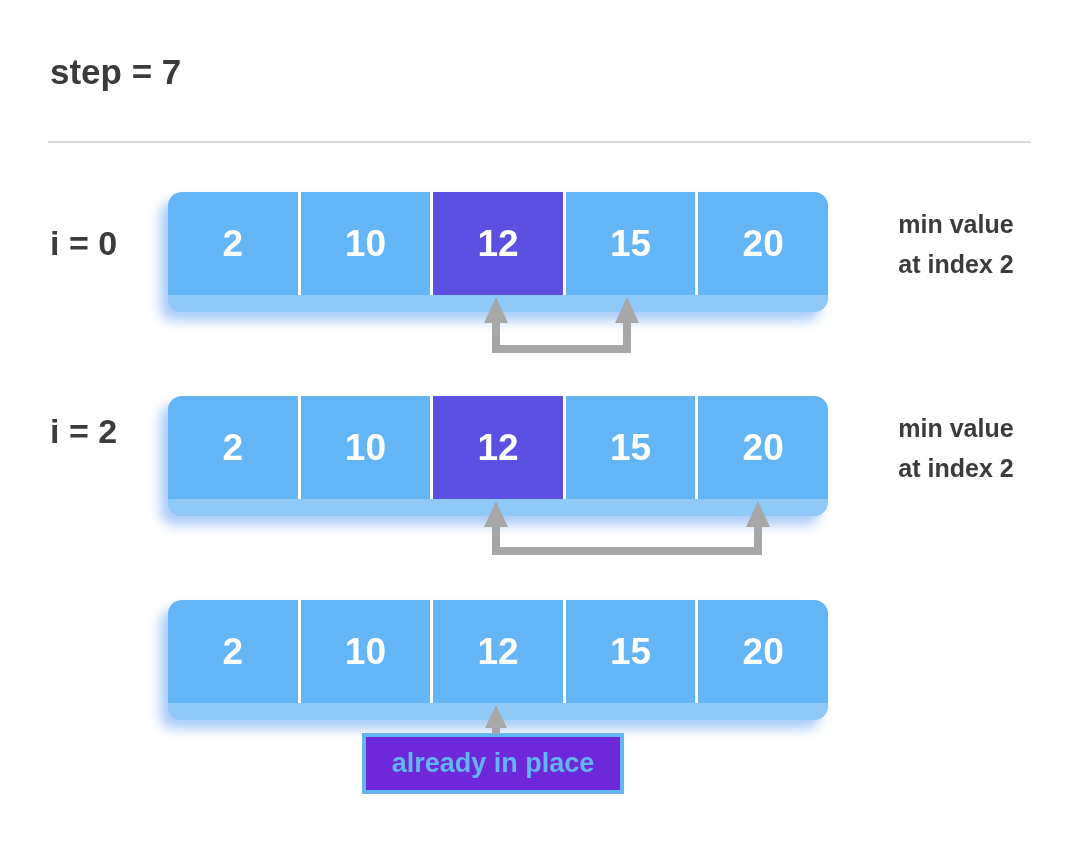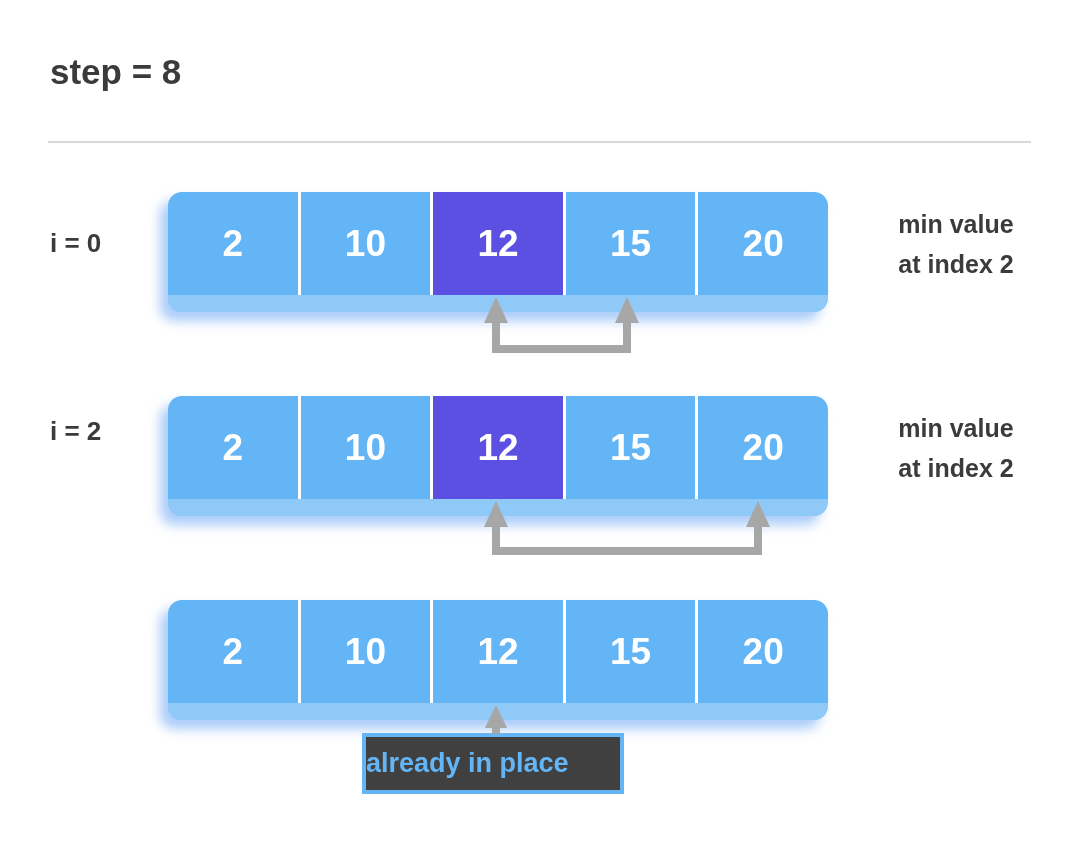--- a/index.html
+++ b/index.html
@@ -60,21 +60,21 @@
     color: var(--cell-text);
   }
   .cell:not(:last-child) { border-right: 3px solid #ffffff; }
   .cell.highlight { background: var(--highlight-purple); }
 
   .row-label {
     position: absolute;
     left: 50px;
     width: 120px; height: 103px;
     display: flex; align-items: center;
-    font-size: 26px; font-weight: 700;
+    font-size: 34px; font-weight: 700;
     color: var(--text-dark);
   }
   .row-label-1 { top: 192px; }
   .row-label-2 { top: 380px; }
 
   .note {
     position: absolute;
     left: 858px;
     width: 196px; height: 103px;
     display: flex; flex-direction: column;
@@ -95,33 +95,33 @@
     pointer-events: none;
   }
   .arrow-fill { fill: var(--arrow-gray); }
   .arrow-stroke { stroke: var(--arrow-gray); fill: none; stroke-width: 8px; }
 
   .callout-box {
     position: absolute;
     left: 362px; top: 733px;
     width: 254px; height: 53px;
     border: 4px solid var(--callout-blue);
-    background: #404040;
-    display: flex; align-items: center; justify-content: flex-start;
+    background: #6d28d9;
+    display: flex; align-items: center; justify-content: center;
     font-size: 27px; font-weight: 700;
     color: var(--callout-blue);
     z-index: 2;
   }
 </style>
 </head>
 <body>
 
 <div class="canvas">
 
-  <div class="title">step = 8</div>
+  <div class="title">step = 7</div>
 
   <div class="rule"></div>
 
   <div class="row-label row-label-1">i = 0</div>
   <div class="array array-1">
     <div class="cell">2</div>
     <div class="cell">10</div>
     <div class="cell highlight">12</div>
     <div class="cell">15</div>
     <div class="cell">20</div>

